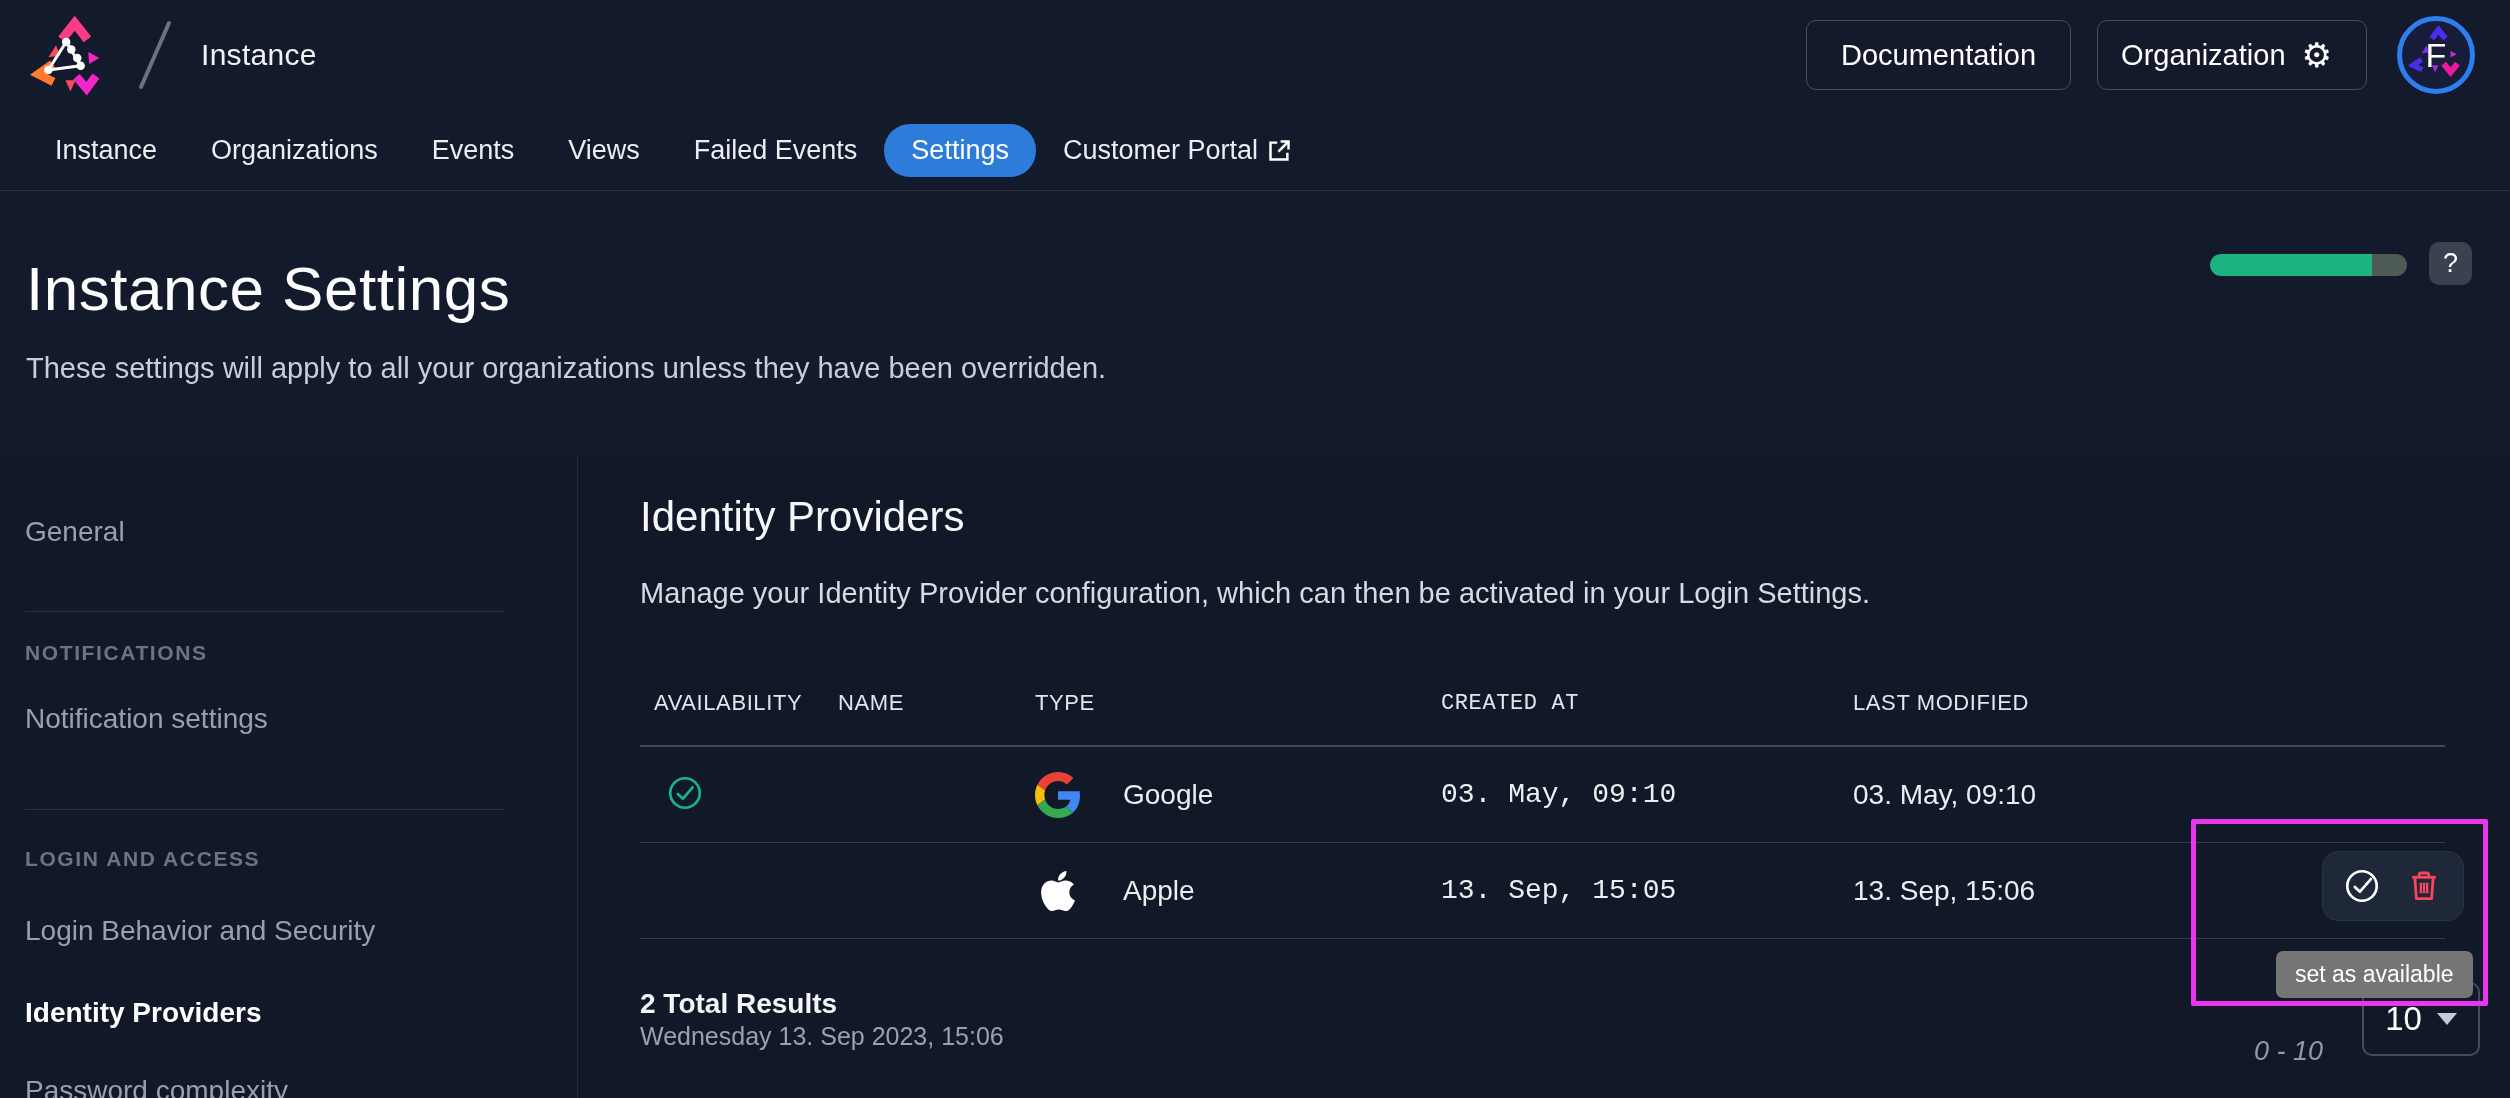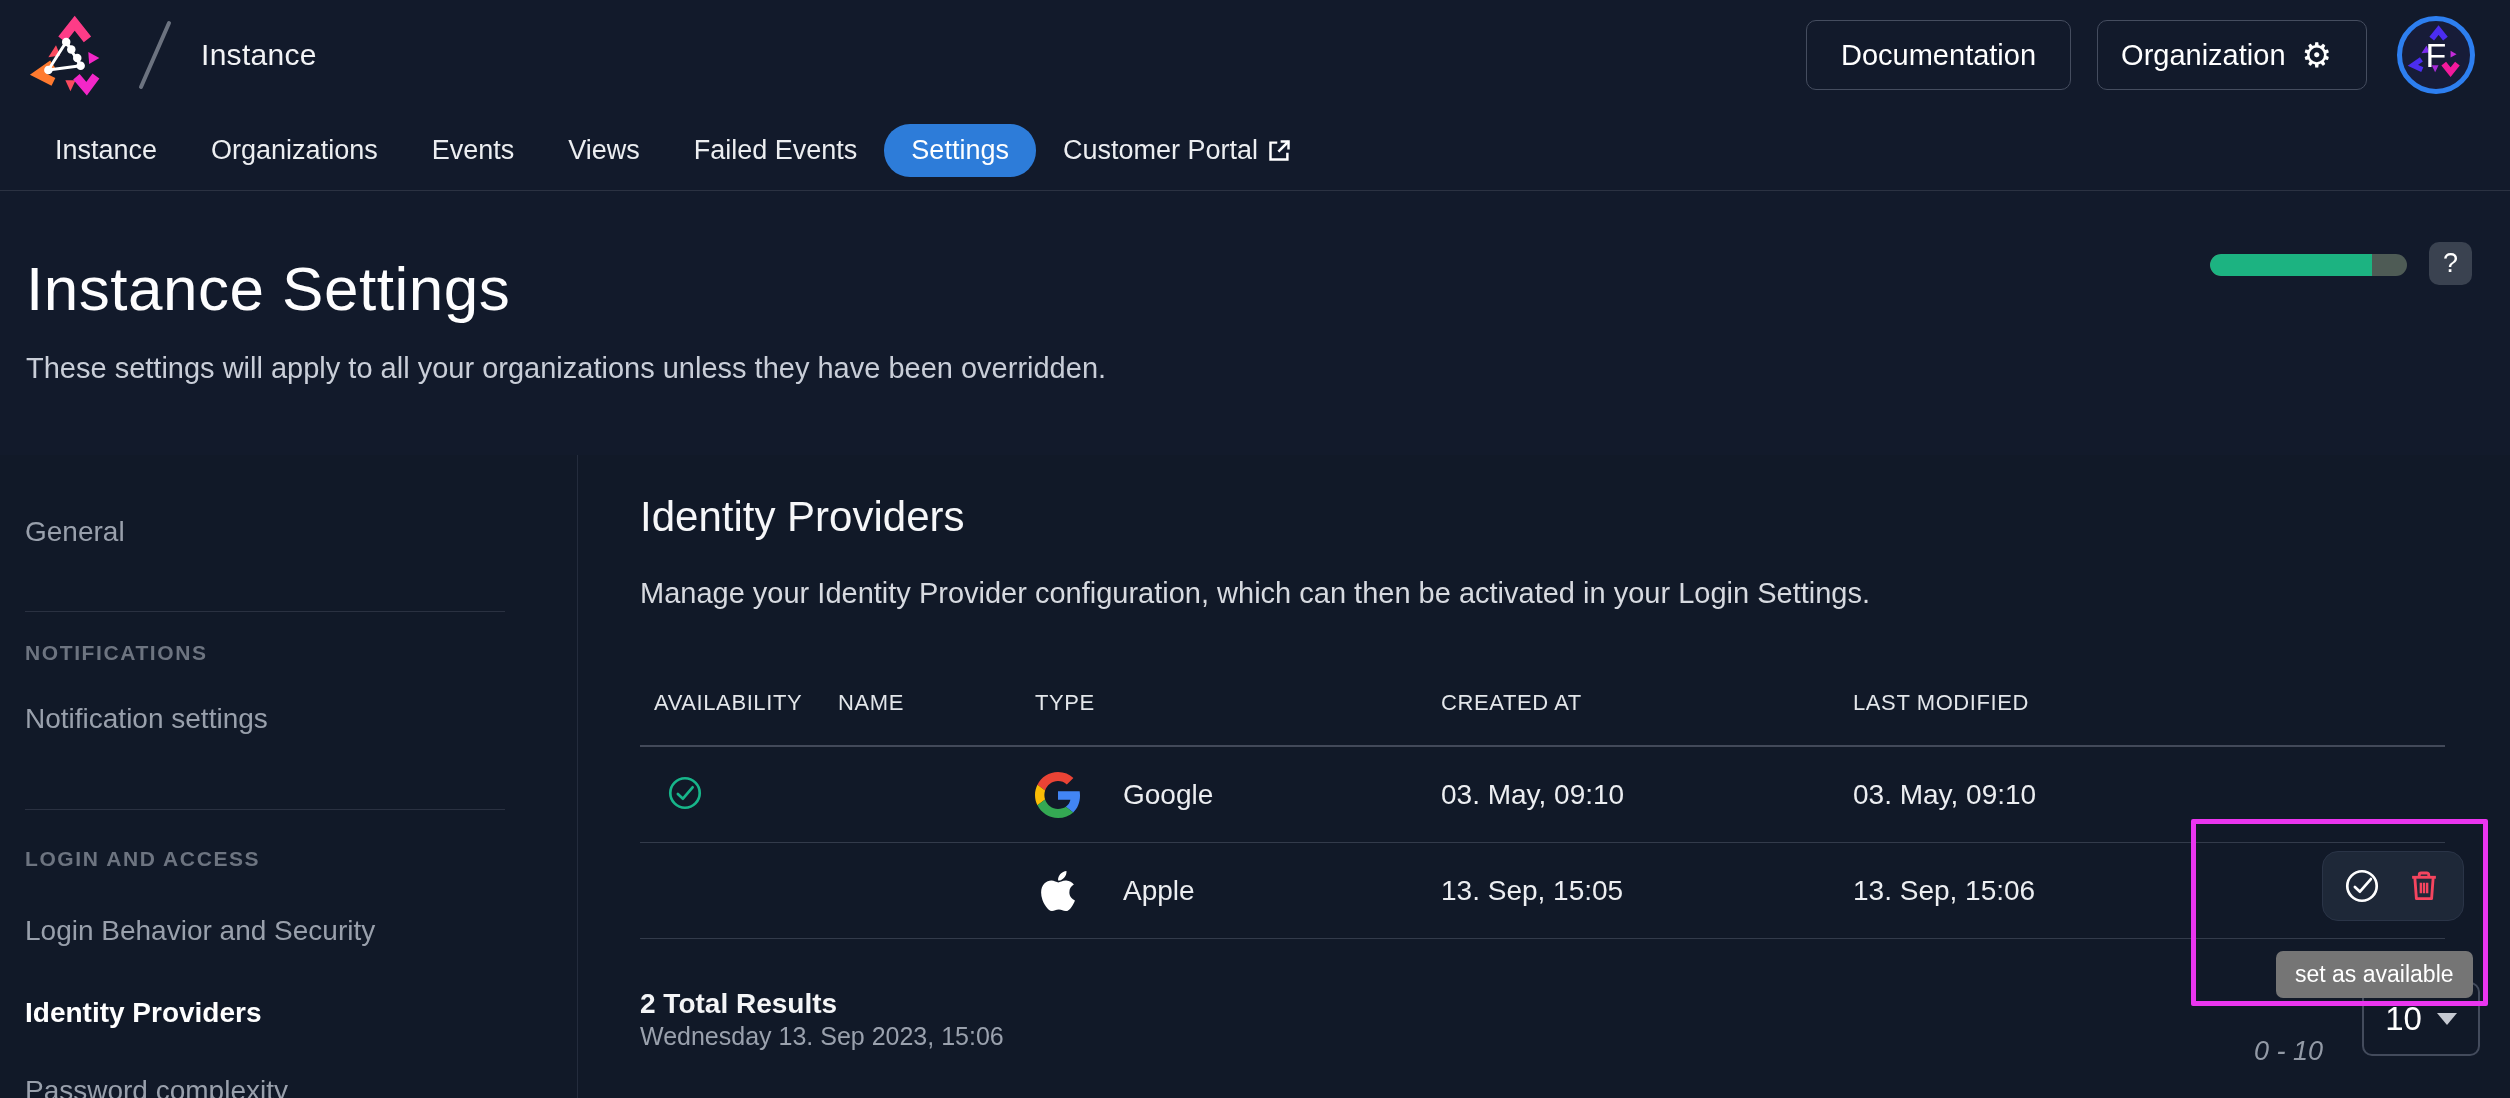--- a/index.html
+++ b/index.html
@@ -67,21 +67,21 @@
 
   
   .tbl { margin-top:50px; }
   .trow { display:flex; align-items:center; }
   .thead { height:86px; border-bottom:2px solid #424959; }
   .th { font-size:22px; font-weight:500; letter-spacing:.6px; color:#e3e6ea; }
   .tr { height:96px; border-bottom:1px solid #333b4b; cursor:pointer; }
   .c1 { width:198px; padding-left:14px; }
   .c2 { width:197px; }
   .c3 { width:406px; display:flex; align-items:center; }
-  .c4 { width:412px; }
+  .c4 { width:412px;font-family:Liberation Mono, monospace; }
   .c5 { width:412px; }
   .c6 { flex:1; }
   .tr .c1 { padding-left:0; }
   .avail-ic { margin-left:26px; width:38px; height:38px; }
   .type-ic { width:46px; height:46px; margin-right:42px; display:flex; align-items:center; justify-content:center; }
   .cell-txt { font-size:28px; color:#eceef1; }
 
   .tfoot { margin-top:48px; }
   .total { font-size:28px; font-weight:700; color:#f4f5f7; line-height:34px; }
   .stamp { font-size:25px; color:#9aa1ad; line-height:30px; }

